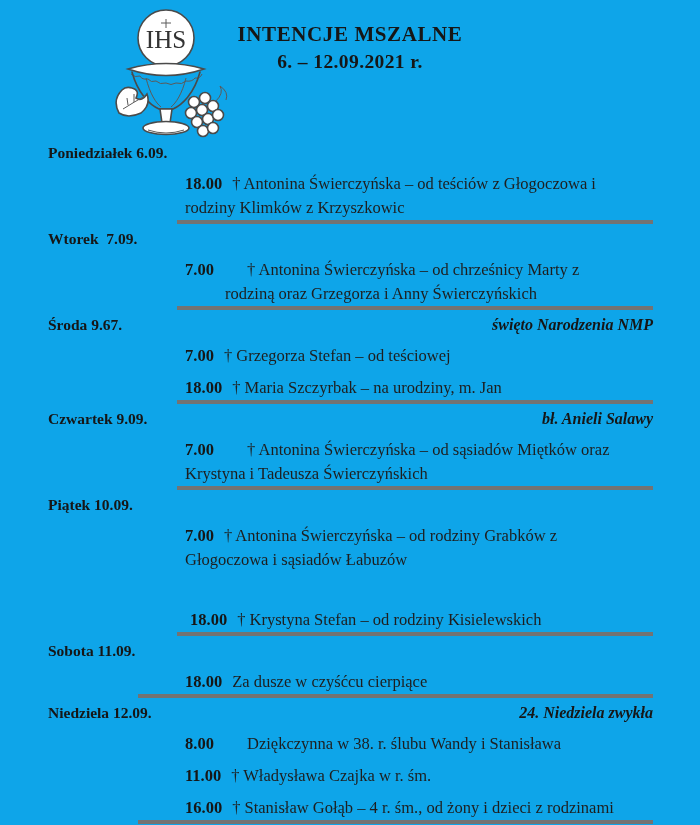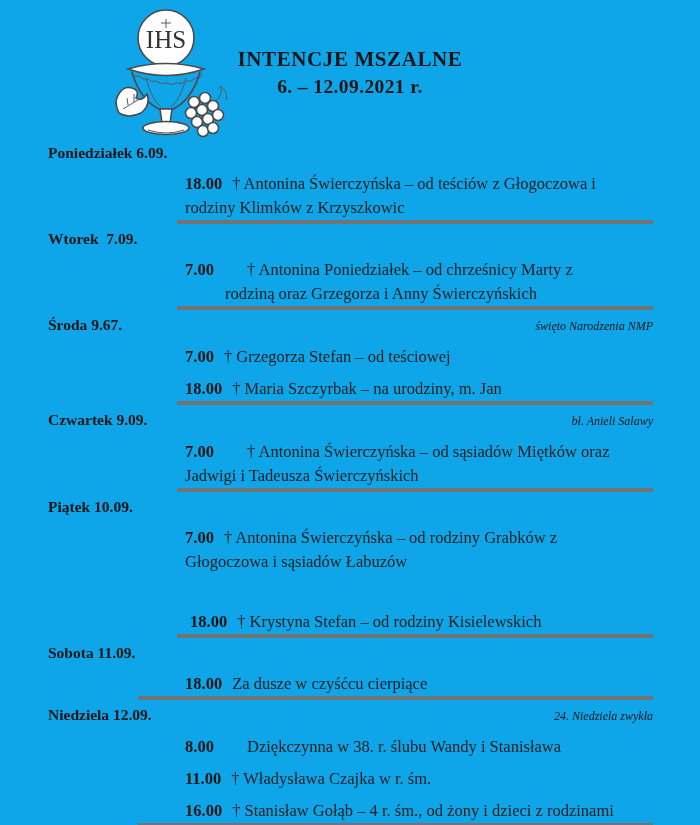--- a/index.html
+++ b/index.html
@@ -7,40 +7,40 @@
     position:relative;
     width:700px;height:825px;
     background:#0ea5e9;
     font-family:"Liberation Serif","DejaVu Serif",serif;
     color:#1e1e1e;
     overflow:hidden;
   }
   
   .header{position:relative;height:143px;}
   .logo{position:absolute;left:112px;top:6px;width:120px;height:132px;}
-  .titles{text-align:center;padding-top:46px;}
+  .titles{text-align:center;padding-top:21px;}
   .doc-title{
     font-size:21px;font-weight:bold;letter-spacing:.6px;
     line-height:27px;color:#161616;
   }
   .doc-date{
     font-size:19.5px;font-weight:bold;letter-spacing:.4px;
     line-height:27px;color:#161616;
   }
   
   .day{margin-bottom:5px;}
   .day-row{
     display:flex;justify-content:space-between;align-items:baseline;
     margin:0 47px 0 48px;line-height:20px;
   }
   .day-title{
     font-size:15.5px;font-weight:bold;color:#161616;white-space:pre;
   }
   .feast{
-    font-size:12px;font-weight:normal;font-style:italic;color:#161616;
+    font-size:16px;font-weight:bold;font-style:italic;color:#161616;
     white-space:pre;
   }
   .entries{
     margin-left:177px;padding-left:8px;width:468px;
     margin-top:9px;
     border-bottom:4px solid #737373;
   }
   .day.wide-rule .entries{margin-left:138px;padding-left:47px;}
   .entry{margin-bottom:8px;}
   .entry:last-child{margin-bottom:0;}
@@ -117,21 +117,21 @@
   </section>
 
   <section class="day hang2">
     <div class="day-row">
       <span class="day-title">Wtorek  7.09.</span>
       <span class="feast"></span>
     </div>
     <div class="entries">
       <div class="entry t-align">
         <div class="eline">
-          <span class="time">7.00</span><span>† Antonina Poniedziałek – od chrześnicy Marty z</span>
+          <span class="time">7.00</span><span>† Antonina Świerczyńska – od chrześnicy Marty z</span>
         </div>
         <div class="eline cont">rodziną oraz Grzegorza i Anny Świerczyńskich</div>
       </div>
     </div>
   </section>
 
   <section class="day">
     <div class="day-row">
       <span class="day-title">Środa 9.67.</span>
       <span class="feast">święto Narodzenia NMP</span>
@@ -153,21 +153,21 @@
   <section class="day">
     <div class="day-row">
       <span class="day-title">Czwartek 9.09.</span>
       <span class="feast">bł. Anieli Salawy</span>
     </div>
     <div class="entries">
       <div class="entry t-align">
         <div class="eline">
           <span class="time">7.00</span><span>† Antonina Świerczyńska – od sąsiadów Miętków oraz</span>
         </div>
-        <div class="eline cont">Jadwigi i Tadeusza Świerczyńskich</div>
+        <div class="eline cont">Krystyna i Tadeusza Świerczyńskich</div>
       </div>
     </div>
   </section>
 
   <section class="day">
     <div class="day-row">
       <span class="day-title">Piątek 10.09.</span>
       <span class="feast"></span>
     </div>
     <div class="entries">

